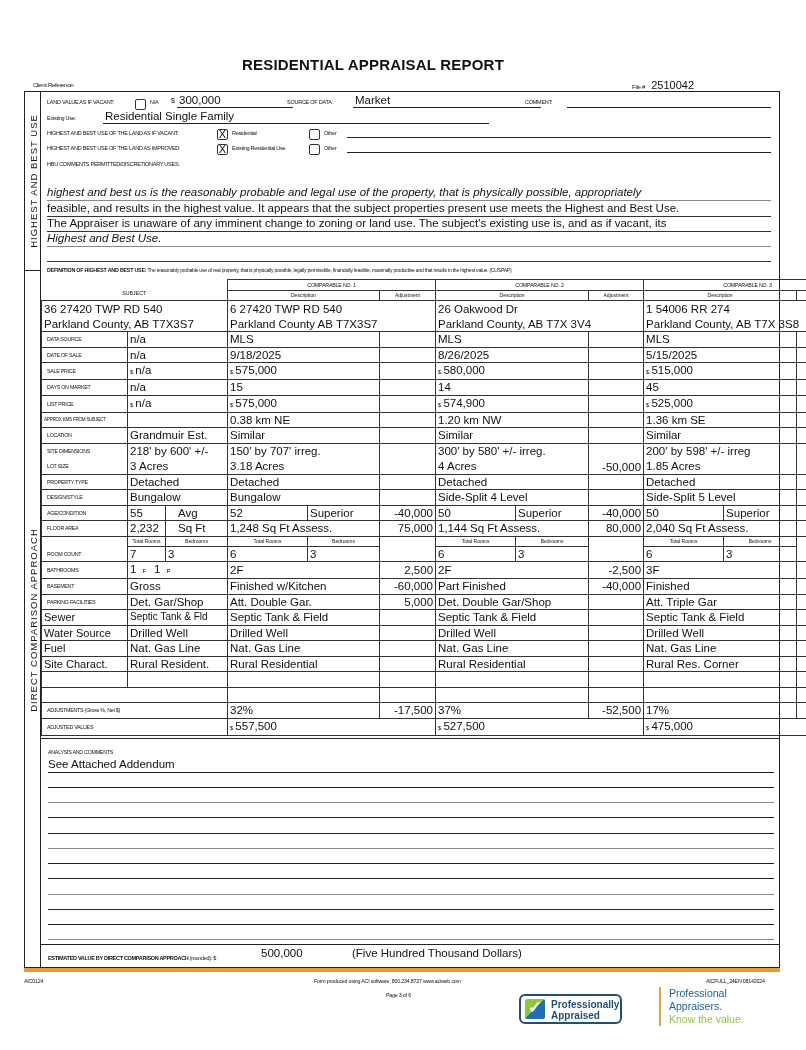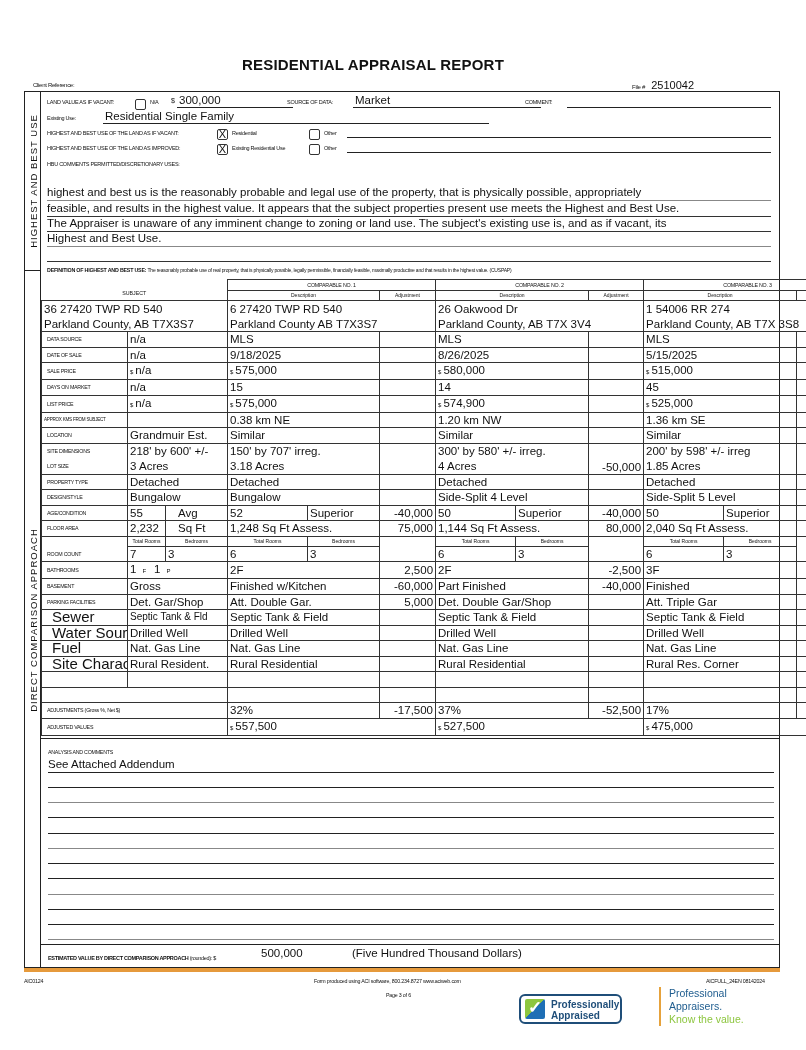--- a/index.html
+++ b/index.html
@@ -18,29 +18,29 @@
   .side.dca { top: 178px; height: 698px; border-top: 1.5px solid #222; }
 
   .small { font-size: 5.5px; letter-spacing: -0.25px; text-transform: uppercase; }
   .abs { position: absolute; }
   .big { font-size: 11.5px; }
   .uline { position: absolute; border-bottom: 1px solid #222; height: 0; }
   .chk { display: inline-block; width: 11px; height: 11px; border: 1px solid #333; border-radius: 2px; vertical-align: middle; text-align: center; line-height: 9px; font-size: 11px; }
 
   .hbu-area { position: absolute; left: 16px; top: 0; width: 738px; height: 178px; }
   .hbu-line { position: absolute; left: 6px; width: 724px; font-size: 11.5px; height: 16px; line-height: 14px; border-bottom: 1.5px solid #333; }
-  .hbu-line.gray { border-bottom-color: #888; }
+  .hbu-line.gray { border-bottom-color: #888; font-style: italic; }
   .definition { position: absolute; left: 6px; top: 177px; font-size: 5px; letter-spacing: -0.2px; }
   .definition b { font-weight: bold; font-size: 5.3px; }
 
   
   table.grid { position: absolute; left: 16px; top: 187px; border-collapse: collapse; table-layout: fixed; width: 739px; }
   table.grid td { border: 1px solid #333; font-size: 11.5px; height: 15.5px; padding: 0 2px; white-space: nowrap; overflow: hidden; line-height: 14px; }
   table.grid td.lbl { font-size: 5.3px; letter-spacing: -0.25px; text-transform: uppercase; padding-left: 5px; }
-  table.grid td.lbl2 { font-size: 15px; padding-left: 10px; }
+  table.grid td.lbl2 { font-size: 11px; padding-left: 2px; }
   table.grid td.adj { text-align: right; }
   table.grid td.hdr { text-align: center; font-size: 5.3px; letter-spacing: -0.2px; height: 11px; line-height: 10px; text-transform: uppercase; }
   table.grid td.sub { text-align: center; font-size: 5px; height: 10px; line-height: 9px; }
   table.grid .dol { font-size: 6px; margin-right: 2px; }
   table.grid .nb { border-bottom: none; }
   table.grid .nt { border-top: none; }
   table.grid td.tiny { font-size: 5px; text-align: center; height: 10px; line-height: 9px; }
   .fp { font-size: 6px; margin: 0 8px 0 6px; }
 
   .analysis { position: absolute; left: 16px; top: 642px; width: 738px; height: 210px; border-top: 1.5px solid #222; }

